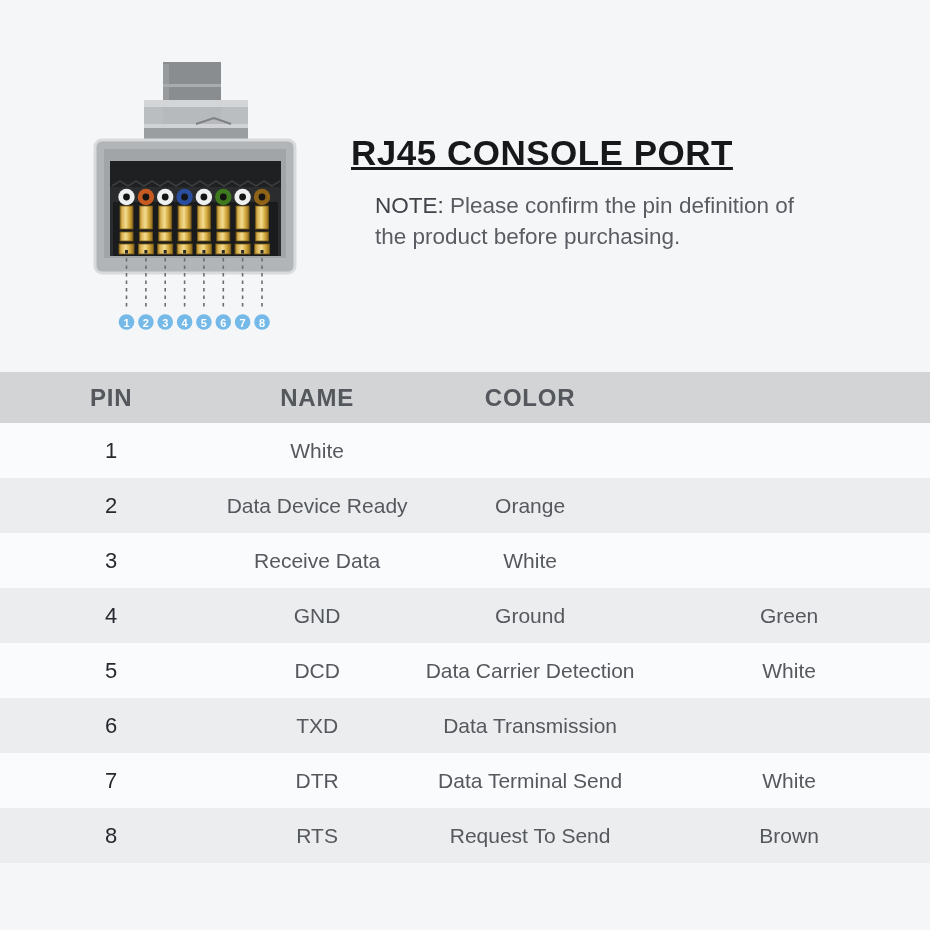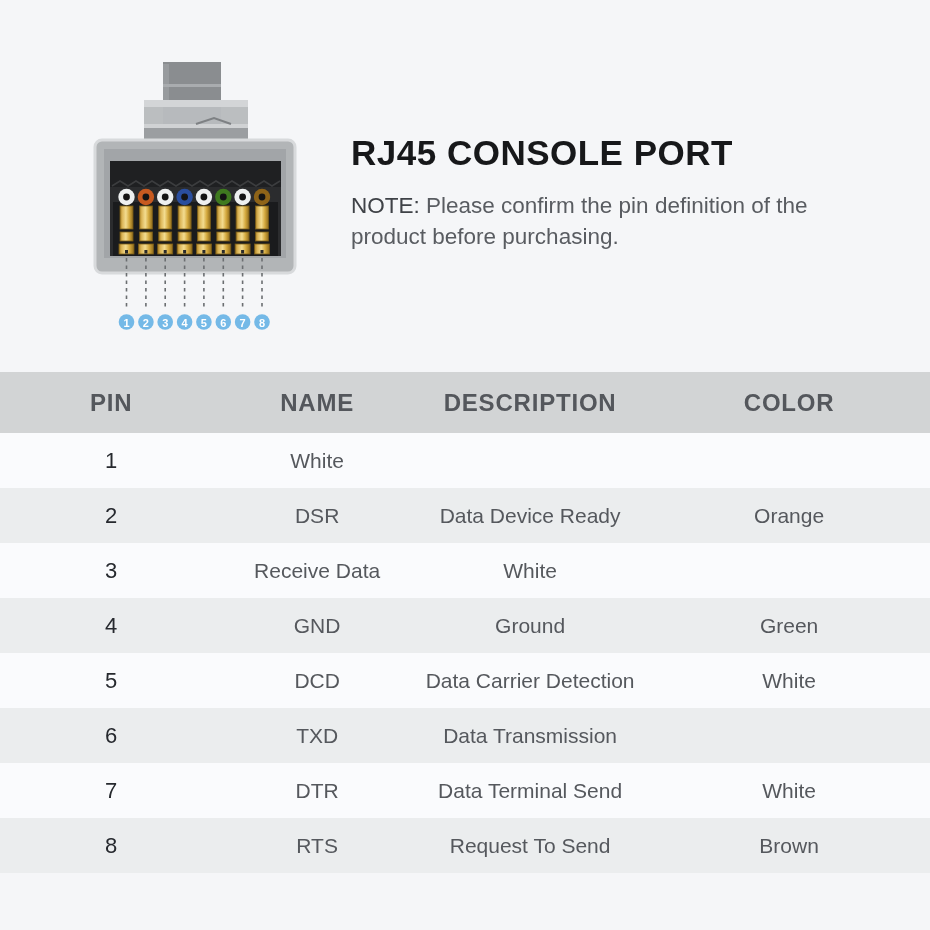--- a/index.html
+++ b/index.html
@@ -14,40 +14,42 @@
   
   .hero { position: absolute; top: 0; left: 0; width: 930px; height: 372px; }
   .connector-svg { position: absolute; top: 0; left: 0; }
   .hero-text { position: absolute; left: 351px; top: 131px; width: 480px; }
   .hero-title {
     font-size: 35px;
     font-weight: 700;
     letter-spacing: 0.5px;
     color: #17181a;
     line-height: 44px;
+    text-decoration: underline;
   }
   .hero-note {
     margin-top: 15px;
     font-size: 22.5px;
     line-height: 31px;
     color: #595c61;
     max-width: 470px;
+    margin-left: 24px;
   }
   .hero-note .note-label { color: #3f4247; }
 
   
   .pin-table { position: absolute; top: 372px; left: 0; width: 930px; }
   .t-row {
     display: grid;
     grid-template-columns: 23.9% 20.4% 25.4% 30.3%;
     align-items: center;
     text-align: center;
   }
   .t-head {
-    height: 61px;
+    height: 51px;
     background: #d2d4d5;
     font-weight: 700;
     font-size: 24px;
     letter-spacing: 0.8px;
     color: #54575c;
   }
   .t-body .t-row { height: 55px; font-size: 21px; color: #55585d; }
   .t-body .t-row:nth-child(odd)  { background: #fafbfd; }
   .t-body .t-row:nth-child(even) { background: #ebedee; }
   .cell-pin { font-size: 22px; color: #26292e; }
@@ -209,31 +211,29 @@
   <div class="hero-text">
     <div class="hero-title">RJ45 CONSOLE PORT</div>
     <div class="hero-note"><span class="note-label">NOTE:</span><span> Please confirm the pin definition of the product before purchasing.</span></div>
   </div>
 </div>
 
 <div class="pin-table">
   <div class="t-row t-head">
     <div>PIN</div>
     <div>NAME</div>
-    <div>DESCRIPTION</div>
     <div>COLOR</div>
   </div>
   <div class="t-body">
     <div class="t-row">
       <div class="cell-pin">1</div>
       <div>White</div>
     </div>
     <div class="t-row">
       <div class="cell-pin">2</div>
-      <div>DSR</div>
       <div>Data Device Ready</div>
       <div>Orange</div>
     </div>
     <div class="t-row">
       <div class="cell-pin">3</div>
       <div>Receive Data</div>
       <div>White</div>
     </div>
     <div class="t-row">
       <div class="cell-pin">4</div>

